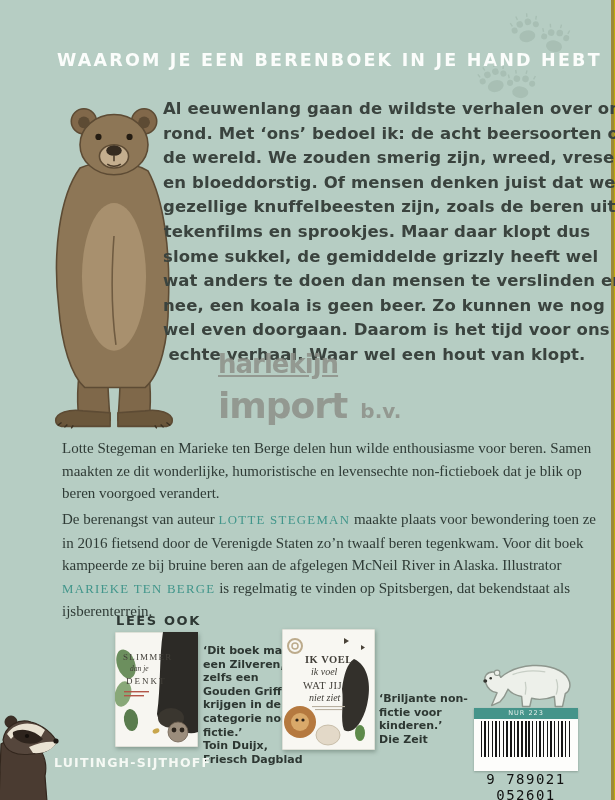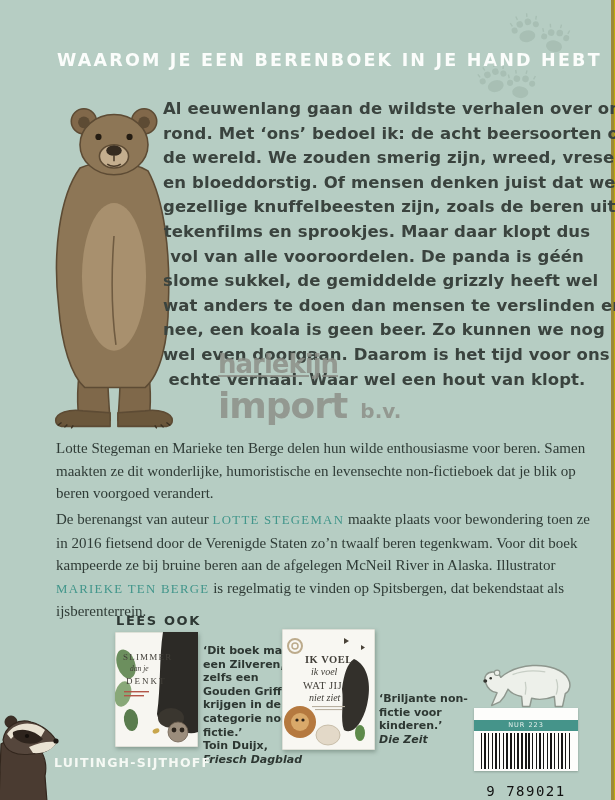--- a/index.html
+++ b/index.html
@@ -20,42 +20,42 @@
   .intro{position:absolute;left:163px;top:97px;width:428px;text-align:center;}
   .iline{white-space:nowrap;font-size:16.5px;line-height:24.6px;font-weight:600;
          color:#3a433e;letter-spacing:.1px;}
   
   .wm{position:absolute;left:218px;top:345px;color:#8c8e87;opacity:.82;font-weight:bold;
       letter-spacing:-1px;pointer-events:none;}
   .wm1{font-size:26px;line-height:38px;text-decoration:underline;}
   .wm2{font-size:36px;line-height:38px;margin-top:4px;}
   .wmbv{font-size:20px;margin-left:13px;letter-spacing:0;}
   
-  .about,.bio{position:absolute;left:56px;width:540px;margin:0;
+  .about,.bio{position:absolute;left:62px;width:540px;margin:0;
       font-family:"Liberation Serif",serif;font-size:15px;line-height:22.5px;color:#2f3b36;}
   .about{top:437px;}
   .bio{top:508px;}
   .name{color:#42968b;font-size:12.8px;letter-spacing:1.3px;}
   
   .leesook{position:absolute;left:116px;top:613px;font-size:13px;font-weight:bold;
       letter-spacing:1.6px;color:#2e3834;}
   .book1{position:absolute;left:115px;top:632px;width:83px;height:115px;
       filter:drop-shadow(1px 2px 2px rgba(40,60,50,.35));}
   .book2{position:absolute;left:282px;top:629px;width:93px;height:121px;
       filter:drop-shadow(1px 2px 2px rgba(40,60,50,.35));}
   .quote{position:absolute;font-size:11px;line-height:13.6px;font-weight:600;color:#2d3732;}
   .quote1{left:203px;top:644px;width:92px;}
   .quote2{left:379px;top:692px;width:98px;}
-  .qsrc{font-style:italic;white-space:nowrap;}
+  .qsrc{white-space:nowrap;}
   
   .polar-bear{position:absolute;left:478px;top:649px;width:100px;height:64px;}
   .barcode{position:absolute;left:474px;top:708px;width:104px;height:63px;background:#fdfdfb;
       box-shadow:0 1px 2px rgba(40,60,50,.3);}
   .nur{height:11px;background:#45948a;color:#e7f2ee;font-size:6.5px;line-height:11px;
-      text-align:center;letter-spacing:1px;margin-top:12px;}
+      text-align:center;letter-spacing:1px;}
   .bars{height:36px;margin:2px 7px 0 7px;
       background:repeating-linear-gradient(90deg,#161616 0 1.5px,#fdfdfb 1.5px 3px,
                  #161616 3px 5.5px,#fdfdfb 5.5px 7.5px,#161616 7.5px 8.5px,#fdfdfb 8.5px 11px);}
   .bnum{font-family:"DejaVu Sans Mono",monospace;font-size:14px;letter-spacing:1.5px;
       text-align:center;color:#111;margin-top:14px;}
   
   .badger{position:absolute;left:-2px;top:710px;width:68px;height:92px;}
   .publisher{position:absolute;left:54px;top:755px;font-size:12.5px;font-weight:bold;
       letter-spacing:1.2px;color:#f5f9f4;z-index:5;}
   
@@ -139,21 +139,20 @@
     </g>
   </svg>
 
   <div class="intro">
     <div class="iline">Al eeuwenlang gaan de wildste verhalen over ons</div>
     <div class="iline">rond. Met ‘ons’ bedoel ik: de acht beersoorten op</div>
     <div class="iline">de wereld. We zouden smerig zijn, wreed, vreselijk</div>
     <div class="iline">en bloeddorstig. Of mensen denken juist dat we</div>
     <div class="iline">gezellige knuffelbeesten zijn, zoals de beren uit</div>
     <div class="iline">tekenfilms en sprookjes. Maar daar klopt dus</div>
-    <div class="iline">vol van alle vooroordelen. De panda is géén</div>
     <div class="iline">slome sukkel, de gemiddelde grizzly heeft wel</div>
     <div class="iline">wat anders te doen dan mensen te verslinden en</div>
     <div class="iline">nee, een koala is geen beer. Zo kunnen we nog</div>
     <div class="iline">wel even doorgaan. Daarom is het tijd voor ons</div>
     <div class="iline">echte verhaal. Waar wel een hout van klopt.</div>
   </div>
 
   <div class="wm">
     <div class="wm1">harlekijn</div>
     <div class="wm2">

